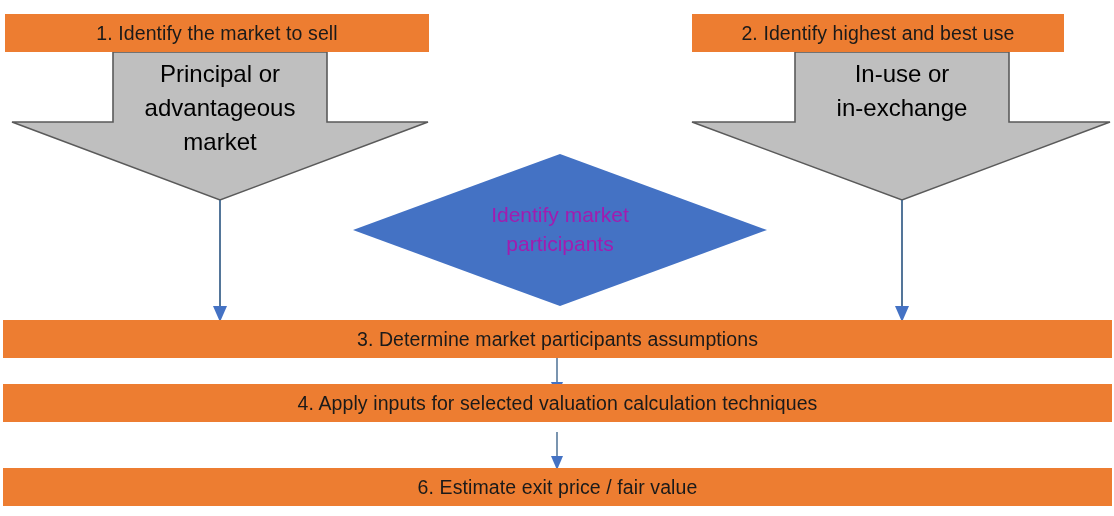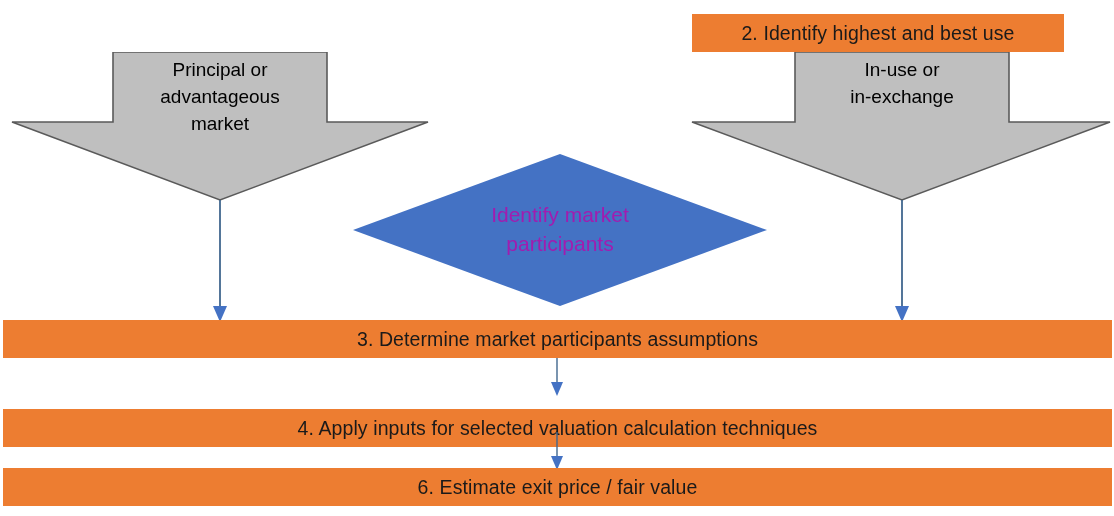--- a/index.html
+++ b/index.html
@@ -28,37 +28,37 @@
     color: #1a1a1a;
     font-size: 19.5px;
     line-height: 1.15;
     letter-spacing: 0.1px;
     white-space: nowrap;
   }
   .bar-top-left  { left: 5px;   top: 14px;  width: 424px; height: 38px; }
   .bar-top-right { left: 692px; top: 14px;  width: 372px; height: 38px; text-align: center; }
   .bar-wide      { left: 3px;   width: 1109px; height: 38px; }
   .bar-step3 { top: 320px; }
-  .bar-step4 { top: 409px; text-align: right; }
+  .bar-step4 { top: 384px; text-align: right; }
   .bar-step5 { top: 468px; }
 
   
   .gray-arrow {
     position: absolute;
     top: 52px;
   }
   .gray-arrow svg { display: block; }
   .gray-arrow-left  { left: 4px;   width: 428px; height: 152px; }
   .gray-arrow-right { left: 688px; width: 426px; height: 152px; }
 
   .gray-label {
     position: absolute;
     text-align: center;
     color: #000000;
-    font-size: 19px;
+    font-size: 24px;
     line-height: 1.42;
     pointer-events: none;
   }
   .gray-label-left  { left: 113px; top: 57px;  width: 214px; }
   .gray-label-right { left: 796px; top: 57px;  width: 212px; }
 
   
   .diamond-wrap {
     position: absolute;
     left: 353px;
@@ -92,20 +92,21 @@
   .conn-left   { left: 211px; top: 200px; width: 18px; height: 122px; }
   .conn-right  { left: 893px; top: 200px; width: 18px; height: 122px; }
   .conn-34     { left: 548px; top: 358px; width: 18px; height: 38px; }
   .conn-45     { left: 548px; top: 432px; width: 18px; height: 38px; }
 </style>
 </head>
 <body>
 
 <div id="canvas">
 
+  <div class="bar bar-top-left">1. Identify the market to sell</div>
 
   <div class="bar bar-top-right">2. Identify highest and best use</div>
 
   <div class="gray-arrow gray-arrow-left">
     <svg viewBox="0 0 428 152" width="428" height="152" xmlns="http://www.w3.org/2000/svg">
       <polygon points="109,0 323,0 323,70 424,70 216,148 8,70 109,70" fill="#BFBFBF" stroke="#5A5A5A" stroke-width="1.6"></polygon>
     </svg>
   </div>
   <div class="gray-label gray-label-left">
     <div>Principal or</div>

